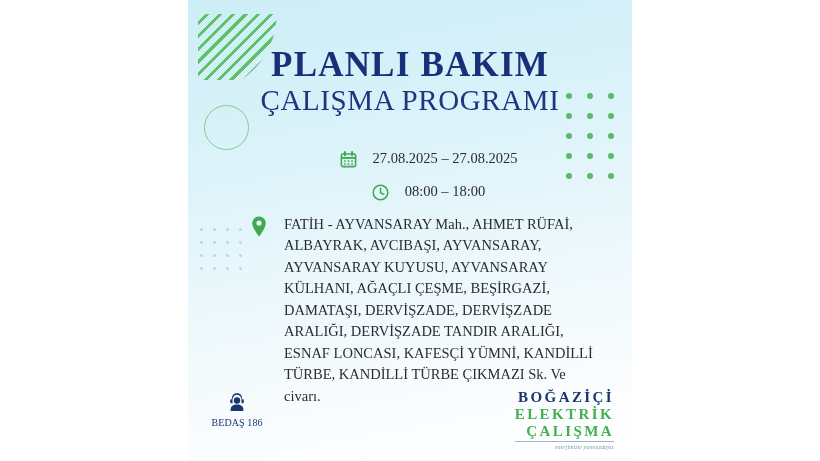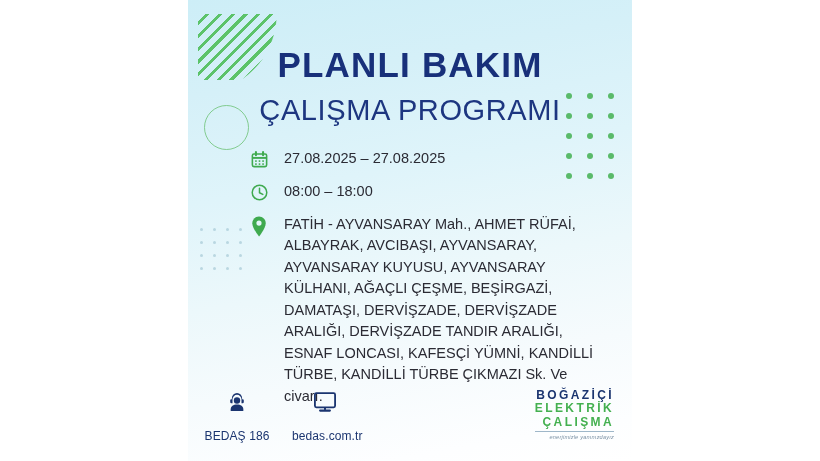--- a/index.html
+++ b/index.html
@@ -14,20 +14,21 @@
     font-family: "Liberation Sans", sans-serif;
   }
   #poster {
     position: absolute;
     left: 188px;
     top: 0;
     width: 444px;
     height: 461px;
     background: linear-gradient(170deg, #cdeef7 0%, #d5f0f8 18%, #dff4fa 38%, #ecf8fb 58%, #f6fbfd 76%, #fdfeff 92%, #ffffff 100%);
     overflow: hidden;
+    font-family: Liberation Serif, serif;
   }
 
   
   .deco-stripes {
     position: absolute;
     left: 10px;
     top: 14px;
     width: 86px;
     height: 66px;
     background: repeating-linear-gradient(
@@ -92,34 +93,35 @@
     color: #18307a;
     letter-spacing: 1.2px;
     line-height: 1.06;
   }
   .title-sub {
     font-size: 29px;
     font-weight: normal;
     color: #1d3680;
     letter-spacing: 0.6px;
     line-height: 1.18;
-    margin-top: 10px;
+    margin-top: 0;
   }
 
   
   .info {
     position: absolute;
     left: 62px;
     top: 148px;
     width: 356px;
   }
   .row {
     display: flex;
     align-items: flex-start;
     margin-bottom: 11px;
+    justify-content: center;
   }
   .row .ico {
     width: 24px;
     min-width: 24px;
     height: 22px;
     display: flex;
     align-items: center;
     justify-content: flex-start;
     margin-right: 10px;
   }
@@ -157,33 +159,33 @@
     width: 66px;
     text-align: center;
   }
   .contact .cico {
     height: 30px;
     display: flex;
     align-items: center;
     justify-content: center;
   }
   .contact .clabel {
-    margin-top: 12px;
-    font-size: 12px;
+    margin-top: 0;
+    font-size: 10px;
     color: #1b3570;
     letter-spacing: .1px;
   }
   .logo {
     position: absolute;
     right: 18px;
     top: 2px;
     text-align: right;
   }
   .logo .l1, .logo .l2, .logo .l3 {
-    font-size: 12px;
+    font-size: 15px;
     font-weight: bold;
     letter-spacing: 2.4px;
     line-height: 1.12;
   }
   .logo .l1 { color: #1b3570; }
   .logo .l2, .logo .l3 { color: #44b050; }
   .logo .tag {
     margin-top: 2px;
     padding-top: 2px;
     border-top: 1px solid #9fb7c9;
@@ -294,30 +296,20 @@
         <div class="cico">
           <svg width="22" height="22" viewBox="0 0 24 24" fill="#1b3570">
             <path d="M12 2.2 a5.6 5.6 0 0 0 -5.6 5.6 v1.1 h-0.5 a1.3 1.3 0 0 0 -1.3 1.3 v1.8 a1.3 1.3 0 0 0 1.3 1.3 h1.2 v-4.2 a4.9 4.9 0 0 1 9.8 0 v4.2 h1.2 a1.3 1.3 0 0 0 1.3 -1.3 v-1.8 a1.3 1.3 0 0 0 -1.3 -1.3 h-0.5 v-1.1 a5.6 5.6 0 0 0 -5.6 -5.6 z"></path>
             <circle cx="12" cy="10.4" r="3.5"></circle>
             <path d="M12 14.6 c-4 0 -6.9 2.2 -6.9 5.1 v2.1 h13.8 v-2.1 c0 -2.9 -2.9 -5.1 -6.9 -5.1 z"></path>
           </svg>
         </div>
         <div class="clabel">BEDAŞ 186</div>
       </div>
 
-      <div class="contact">
-        <div class="cico">
-          <svg width="24" height="22" viewBox="0 0 26 24" fill="none" stroke="#1b3570" stroke-width="2">
-            <rect x="2" y="2.4" width="22" height="15.4" rx="1.6"></rect>
-            <line x1="13" y1="17.8" x2="13" y2="20.6" stroke-width="2.2"></line>
-            <line x1="7.6" y1="21.4" x2="18.4" y2="21.4" stroke-width="2.2" stroke-linecap="round"></line>
-          </svg>
-        </div>
-        <div class="clabel">bedas.com.tr</div>
-      </div>
 
 
     </div>
 
     <div class="logo">
       <div class="l1">BOĞAZİÇİ</div>
       <div class="l2">ELEKTRİK</div>
       <div class="l3">ÇALIŞMA</div>
       <div class="tag">enerjimizle yanınızdayız</div>
     </div>

